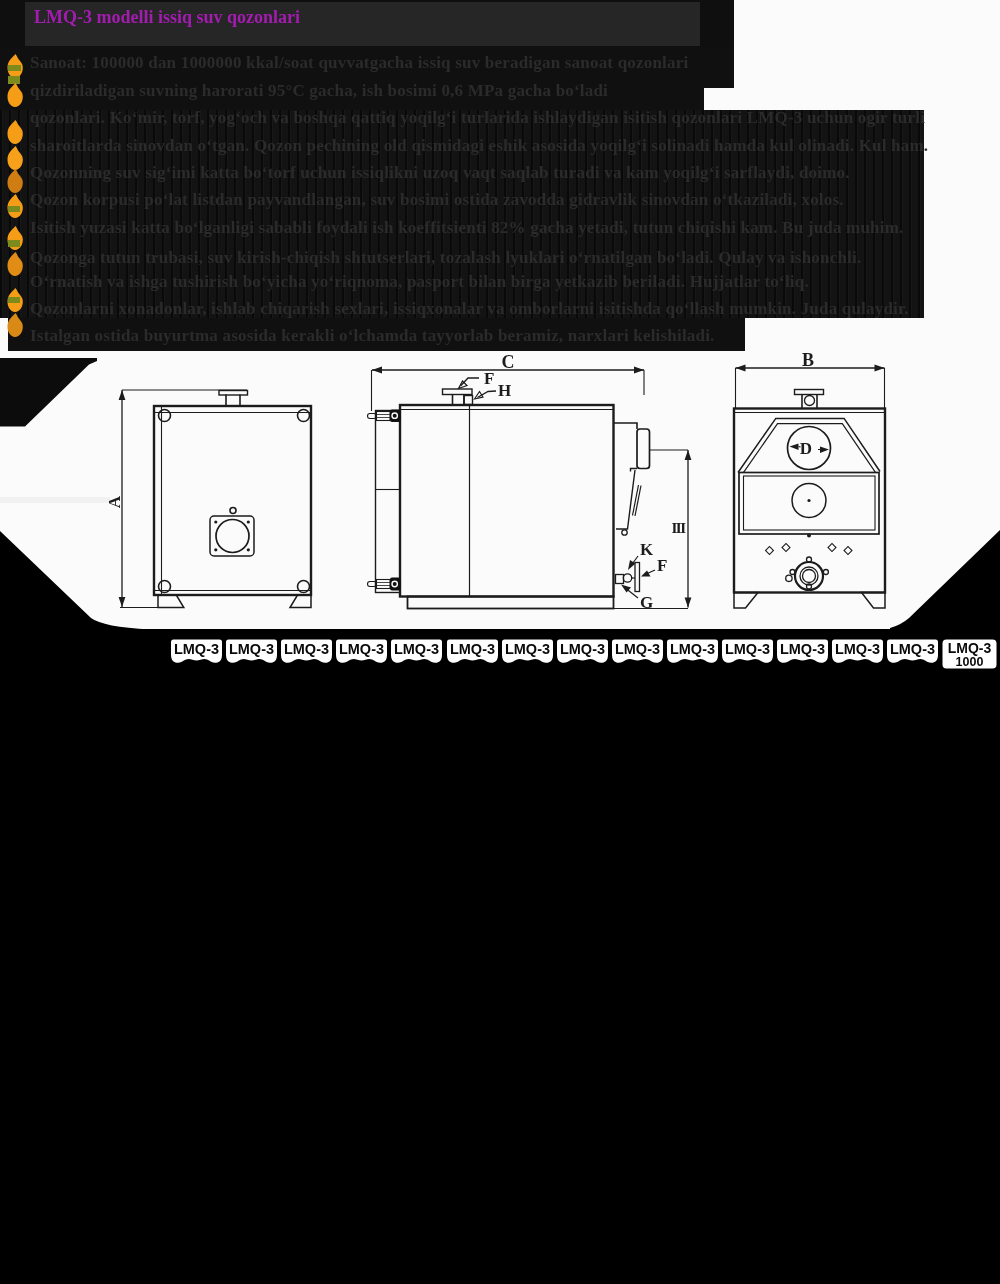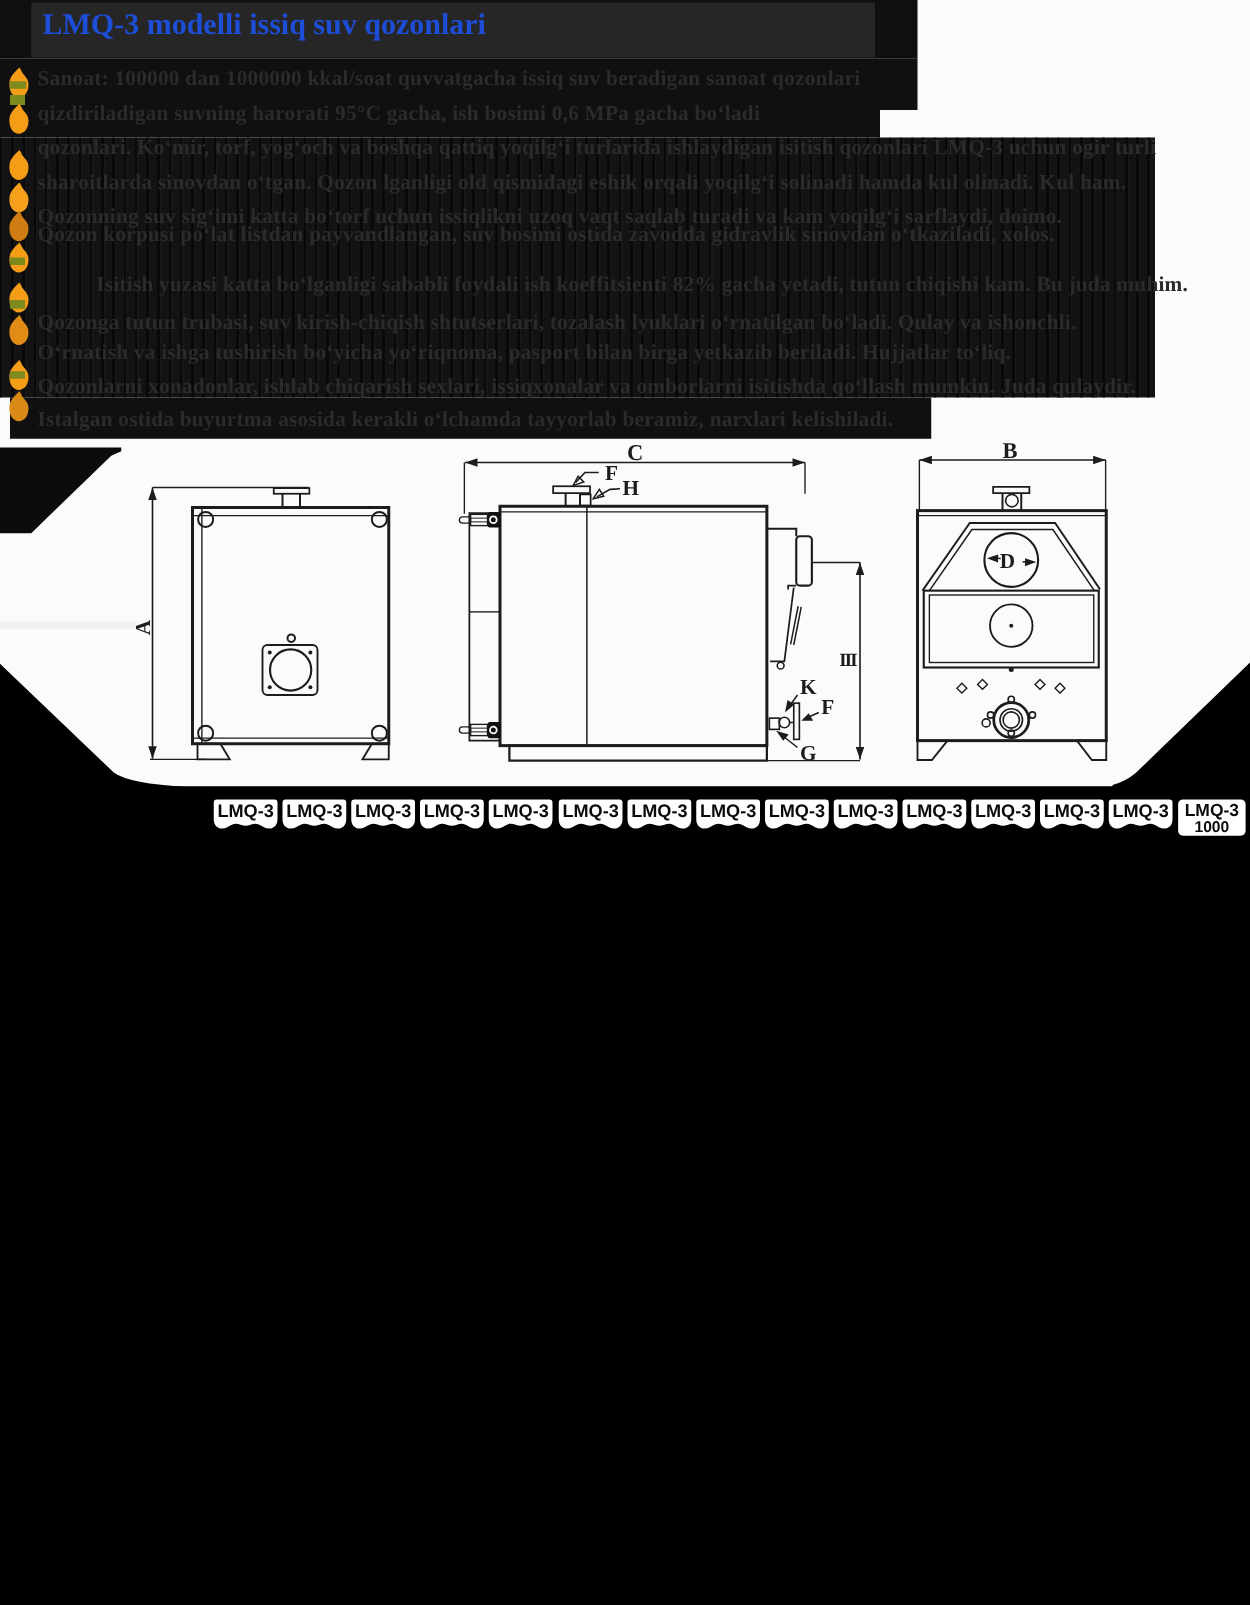--- a/index.html
+++ b/index.html
@@ -17,29 +17,29 @@
 <div class="abs" style="left:25px;top:2px;width:675px;height:44px;background:#262626;"></div>
 
 <div class="abs" style="left:0;top:47px;width:734px;height:41px;background:#101010;"></div>
 
 <div class="abs" style="left:0;top:88px;width:704px;height:22px;background:#101010;"></div>
 
 <div class="abs" style="left:0;top:110px;width:924px;height:208px;background:#131313;background-image:repeating-linear-gradient(90deg, rgba(0,0,0,0.55) 0 2px, rgba(255,255,255,0.02) 2px 3px, transparent 3px 9px);"></div>
 
 <div class="abs" style="left:8px;top:318px;width:737px;height:33px;background:#101010;"></div>
 
-<div class="abs" style="left:34px;top:7px;color:#1d4ed8;font-weight:bold;font-size:24px;white-space:nowrap;">LMQ-3 modelli issiq suv qozonlari</div>
+<div class="abs" style="left:34px;top:7px;color:#a21caf;font-weight:bold;font-size:18px;white-space:nowrap;">LMQ-3 modelli issiq suv qozonlari</div>
 
 <div class="ln" style="left:30px;top:53px;">Sanoat: 100000 dan 1000000 kkal/soat quvvatgacha issiq suv beradigan sanoat qozonlari</div>
 <div class="ln" style="left:30px;top:81px;">qizdiriladigan suvning harorati 95°C gacha, ish bosimi 0,6 MPa gacha bo‘ladi</div>
 <div class="ln" style="left:30px;top:108px;text-align:center;">qozonlari. Ko‘mir, torf, yog‘och va boshqa qattiq yoqilg‘i turlarida ishlaydigan isitish qozonlari LMQ-3 uchun ogir turli</div>
-<div class="ln" style="left:30px;top:136px;">sharoitlarda sinovdan o‘tgan. Qozon lganligi old qismidagi eshik orqali yoqilg‘i solinadi hamda kul olinadi. Kul ham.</div>
+<div class="ln" style="left:30px;top:136px;">sharoitlarda sinovdan o‘tgan. Qozon pechining old qismidagi eshik asosida yoqilg‘i solinadi hamda kul olinadi. Kul ham.</div>
 <div class="ln" style="left:30px;top:163px;">Qozonning suv sig‘imi katta bo‘torf uchun issiqlikni uzoq vaqt saqlab turadi va kam yoqilg‘i sarflaydi, doimo.</div>
-<div class="ln" style="left:30px;top:178px;">Qozon korpusi po‘lat listdan payvandlangan, suv bosimi ostida zavodda gidravlik sinovdan o‘tkaziladi, xolos.</div>
-<div class="ln" style="left:30px;top:218px;margin-left:47px;">Isitish yuzasi katta bo‘lganligi sababli foydali ish koeffitsienti 82% gacha yetadi, tutun chiqishi kam. Bu juda muhim.</div>
+<div class="ln" style="left:30px;top:190px;">Qozon korpusi po‘lat listdan payvandlangan, suv bosimi ostida zavodda gidravlik sinovdan o‘tkaziladi, xolos.</div>
+<div class="ln" style="left:30px;top:218px;">Isitish yuzasi katta bo‘lganligi sababli foydali ish koeffitsienti 82% gacha yetadi, tutun chiqishi kam. Bu juda muhim.</div>
 <div class="ln" style="left:30px;top:248px;">Qozonga tutun trubasi, suv kirish-chiqish shtutserlari, tozalash lyuklari o‘rnatilgan bo‘ladi. Qulay va ishonchli.</div>
 <div class="ln" style="left:30px;top:272px;text-align:center;">O‘rnatish va ishga tushirish bo‘yicha yo‘riqnoma, pasport bilan birga yetkazib beriladi. Hujjatlar to‘liq.</div>
 <div class="ln" style="left:30px;top:299px;">Qozonlarni xonadonlar, ishlab chiqarish sexlari, issiqxonalar va omborlarni isitishda qo‘llash mumkin. Juda qulaydir.</div>
 <div class="ln" style="left:30px;top:326px;">Istalgan ostida buyurtma asosida kerakli o‘lchamda tayyorlab beramiz, narxlari kelishiladi.</div>
 
 <svg class="abs" style="left:0;top:0;" width="34" height="345" viewBox="0 0 34 345">
 
 <path d="M15.5 54 C11 58.5 7.5 61.5 7.5 67.5 C7.5 73.5 10.5 77.5 15 78 C19.8 77.5 22.8 73.5 22.8 67.5 C22.8 62 18.5 60.5 16.8 56 Z" fill="#f59d17"></path>
 <rect x="8" y="65" width="13" height="6" fill="#7d8b1d"></rect>
 

